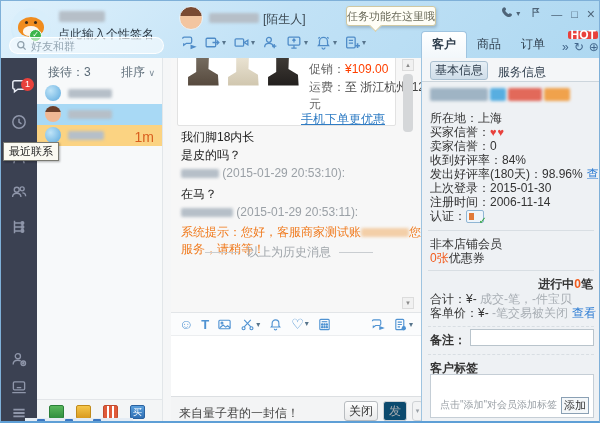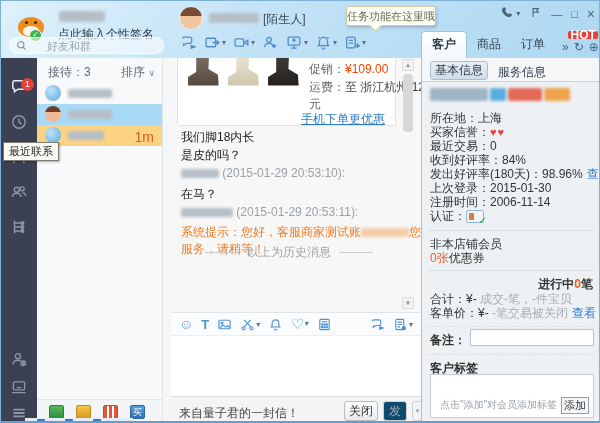--- a/index.html
+++ b/index.html
@@ -15,21 +15,21 @@
                 background:radial-gradient(circle at 50% 40%,#d8eefb 60%,#bfe1f4 100%); overflow:hidden; }
   .cow { position:absolute; left:7px; top:9px; width:26px; height:20px; background:#f08c1e; border-radius:50% 50% 46% 46%; }
   .cow:after { content:""; position:absolute; left:5px; top:9px; width:16px; height:10px; background:#fdf6ec; border-radius:50% 50% 40% 40%; }
   .cow:before { content:""; position:absolute; left:7px; top:4px; width:3px; height:3px; background:#3a2a1a; border-radius:50%; box-shadow:9px 0 0 #3a2a1a; }
   .status-check { position:absolute; left:28px; top:28px; width:13px; height:13px; border-radius:50%;
                   background:#3db54a; border:1.5px solid #fff; color:#fff; font-size:8px; line-height:10px; text-align:center; }
   .rd { display:inline-block; background:#b6bfc8; border-radius:2px; filter:blur(1.6px); vertical-align:middle; }
   .name-blur { position:absolute; left:58px; top:10px; width:46px; height:11px; }
   .signature { position:absolute; left:57px; top:25px; color:#2e3a45; font-size:12px; }
   .search { position:absolute; left:8px; top:36px; width:155px; height:17px; border-radius:9px;
-            background:rgba(255,255,255,.55); border:1px solid rgba(255,255,255,.9); display:flex; align-items:center; padding:0 6px;justify-content:space-between; }
+            background:rgba(255,255,255,.55); border:1px solid rgba(255,255,255,.9); display:flex; align-items:center; padding:0 6px; }
   .search input { border:none; outline:none; background:transparent; width:110px; font-size:11px; color:#5a6a76; }
   .search input::placeholder { color:#93a5b2; }
 
   
   .peer-avatar { position:absolute; left:178px; top:5px; width:24px; height:24px; border-radius:50%;
                  background:linear-gradient(180deg,#7a4a32 0 40%,#f3c5a0 40% 100%); border:1px solid #e6f2fa; }
   .peer-name-blur { position:absolute; left:208px; top:12px; width:50px; height:10px; }
   .peer-tag { position:absolute; left:262px; top:10px; color:#3a4750; }
   .chat-toolbar { position:absolute; left:179px; top:33px; display:flex; align-items:center; color:#4f8cc8; }
   .tbi { display:flex; align-items:center; margin-right:7px; cursor:pointer; }
@@ -423,21 +423,21 @@
       <div class="subtab-a">基本信息</div>
       <div class="subtab-b">服务信息</div>
     </div>
 
     <div class="pname">
       <span style="width:58px;background:#9fb4c4"></span><span style="width:16px;background:#58aee0"></span><span style="width:34px;background:#e2695a"></span><span style="width:26px;background:#f0a24c"></span>
     </div>
 
     <div class="info-row" style="top:66px"><span>买家信誉：</span><span class="hearts">♥♥</span></div>
     <div class="info-row" style="top:52px"><span>所在地：</span><span>上海</span></div>
-    <div class="info-row" style="top:80px"><span>最近交易：</span><span>0</span></div>
+    <div class="info-row" style="top:80px"><span>卖家信誉：</span><span>0</span></div>
     <div class="info-row" style="top:94px"><span>收到好评率：</span><span>84%</span></div>
     <div class="info-row" style="top:108px"><span>发出好评率(180天)：</span><span>98.96%</span><span class="plink">查看</span></div>
     <div class="info-row" style="top:122px"><span>上次登录：</span><span>2015-01-30</span></div>
     <div class="info-row" style="top:136px"><span>注册时间：</span><span>2006-11-14</span></div>
     <div class="info-row" style="top:150px"><span>认证：</span><span class="cert-ic"><i></i><b>✓</b></span></div>
 
     <div class="psep" style="top:172px"></div>
     <div class="info-row" style="top:178px">非本店铺会员</div>
     <div class="info-row" style="top:192px"><span class="accent-o">0张</span><span>优惠券</span></div>
 

